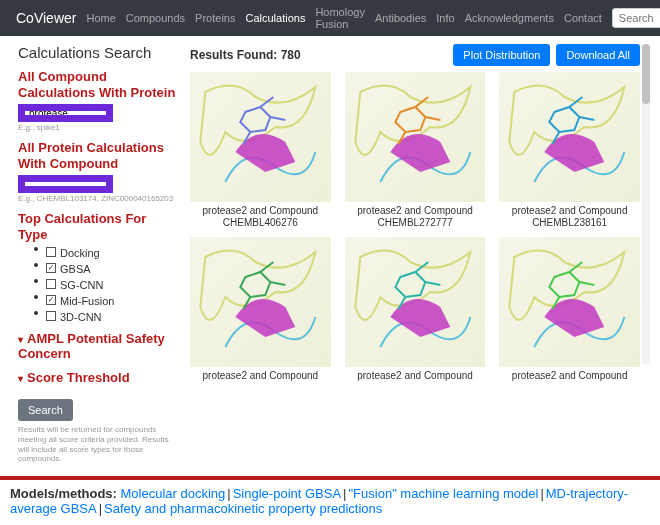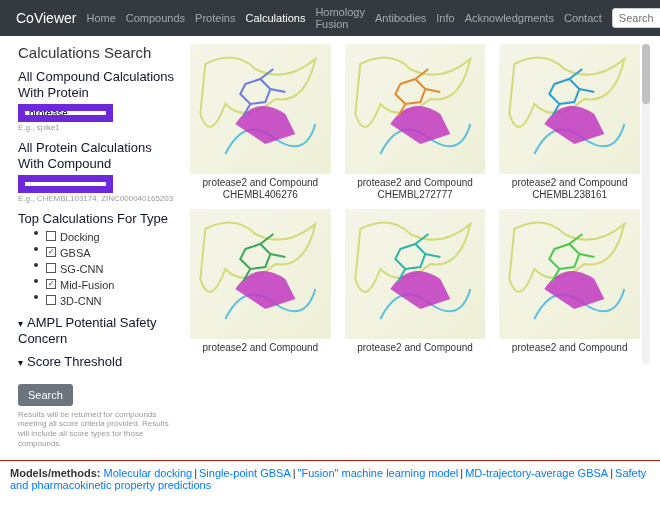--- a/index.html
+++ b/index.html
@@ -6,21 +6,21 @@
 body { font-family: -apple-system, "Segoe UI", Arial, sans-serif; font-size: 13px; color: #333; background: #fff; width: 660px; }
 .nav { background: #343a40; height: 36px; display: flex; align-items: center; padding: 0 16px; gap: 10px; }
 .brand { color: #fff; font-size: 14px; font-weight: 400; }
 .nav-link { color: rgba(255,255,255,0.55); font-size: 11px; cursor: pointer; }
 .nav-link.active { color: #fff; }
 .nav-search { margin-left: auto; display: flex; gap: 4px; }
 .nav-search input { height: 20px; width: 120px; font-size: 11px; padding: 0 6px; border: 1px solid #ccc; border-radius: 3px; }
 .main { display: flex; padding: 8px 10px 4px 18px; gap: 12px; }
 .sidebar { width: 160px; flex-shrink: 0; }
 .sidebar h3 { font-size: 15px; font-weight: 500; color: #333; margin-bottom: 8px; }
-.sidebar h4 { font-size: 13px; font-weight: 400; color: #0f172a; margin: 8px 0 4px; line-height: 1.2; }
+.sidebar h4 { font-size: 13px; font-weight: 700; color: #b91c1c; margin: 8px 0 4px; line-height: 1.2; }
 .sidebar input[type=text] { width: 95px; height: 18px; font-size: 10px; padding: 0 4px; border: 7px solid #6d28d9; }
 .hint { font-size: 8px; color: #999; margin-top: 1px; }
 .chk-list { list-style: none; padding-left: 16px; margin-top: 4px; }
 .chk-list li { font-size: 11px; margin: 4px 0; display: flex; align-items: flex-start; gap: 4px; }
 .chk { width: 10px; height: 10px; border: 1px solid #555; display: inline-flex; align-items: center; justify-content: center; font-size: 8px; line-height: 1; }
 .chk.on::before { content: "✓"; }
 .bullet { width: 4px; height: 4px; background: #333; border-radius: 50%; display: inline-block; margin-right: 4px; }
 .caret { font-size: 10px; margin-right: 4px; }
 .search-btn { background: #6c757d; color: #fff; border: none; padding: 5px 10px; font-size: 11px; border-radius: 3px; margin-top: 10px; cursor: pointer; }
 .note { font-size: 8px; color: #999; margin-top: 4px; line-height: 1.2; }
@@ -29,21 +29,21 @@
 .results-head .count { font-size: 12px; font-weight: 600; }
 .btn-row { margin-left: auto; display: flex; gap: 6px; }
 .btn-blue { background: #007bff; color: #fff; border: none; padding: 5px 10px; font-size: 11px; border-radius: 3px; cursor: pointer; }
 .grid { display: grid; grid-template-columns: repeat(3, 1fr); gap: 8px 14px; }
 .card { text-align: center; }
 .thumb { width: 100%; height: 130px; background: linear-gradient(135deg,#f5f5e8,#eef0d8); border: none; position: relative; overflow: hidden; }
 .thumb svg { position: absolute; inset: 0; width: 100%; height: 100%; }
 .cap { font-size: 10px; color: #333; margin-top: 3px; line-height: 1.2; }
 .scrollbar { position: absolute; right: 0; top: 0; width: 8px; height: 320px; background: #f1f1f1; border-radius: 4px; }
 .scrollbar .thumb-bar { width: 100%; height: 60px; background: #c1c1c1; border-radius: 4px; }
-.footer { border-top: 1px solid #b91c1c; margin-top: 8px; padding: 6px 10px; font-size: 11px; }
+.footer { border-top: 4px solid #b91c1c; margin-top: 8px; padding: 6px 10px; font-size: 13px; }
 .footer a { color: #007bff; text-decoration: none; }
 .footer .sep { color: #333; margin: 0 2px; }
 </style>
 </head>
 <body>
 
 <div class="nav">
   <span class="brand">CoViewer</span>
   <span class="nav-link">Home</span>
   <span class="nav-link">Compounds</span>
@@ -97,20 +97,27 @@
           <span>3D-CNN</span>
         </li>
       </ul>
     <h4><span class="caret">▾</span><span>AMPL Potential Safety Concern</span></h4>
     <h4><span class="caret">▾</span><span>Score Threshold</span></h4>
     <button class="search-btn">Search</button>
     <div class="note">Results will be returned for compounds meeting all score criteria provided. Results will include all score types for those compounds.</div>
   </div>
 
   <div class="content">
+    <div class="results-head">
+      <span class="count">Results Found: 780</span>
+      <div class="btn-row">
+        <button class="btn-blue">Plot Distribution</button>
+        <button class="btn-blue">Download All</button>
+      </div>
+    </div>
     <div class="grid" id="grid">
         <div class="card">
           <div class="thumb">
             <svg viewBox="0 0 130 130">
               <path d="M10 20 Q40 5 60 25 Q90 40 120 15 Q110 60 80 55 Q50 80 30 60 Q15 100 5 70 Z" fill="none" stroke="#d4d97a" stroke-width="2"></path>
               <path d="M30 110 Q50 70 80 95 Q110 115 120 80" fill="none" stroke="#5bc0de" stroke-width="2"></path>
               <path d="M40 80 Q60 50 90 70 L100 90 L70 100 Z" fill="#c238c2" opacity="0.85"></path>
               <g stroke="#6a7ae0" stroke-width="2" fill="none">
                 <path d="M50 40 L65 35 L75 45 L70 58 L55 60 L45 50 Z"></path>
                 <line x1="65" y1="35" x2="78" y2="25"></line>

